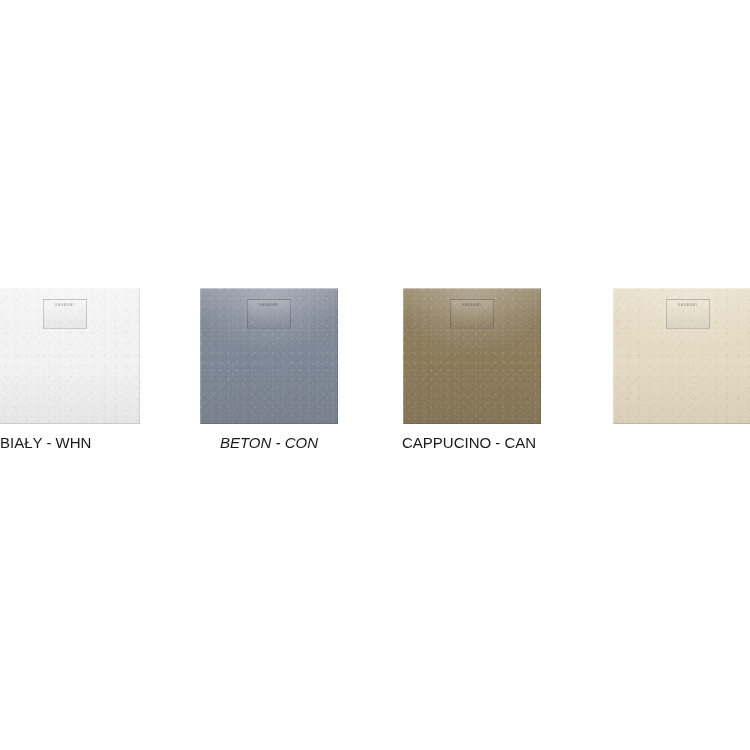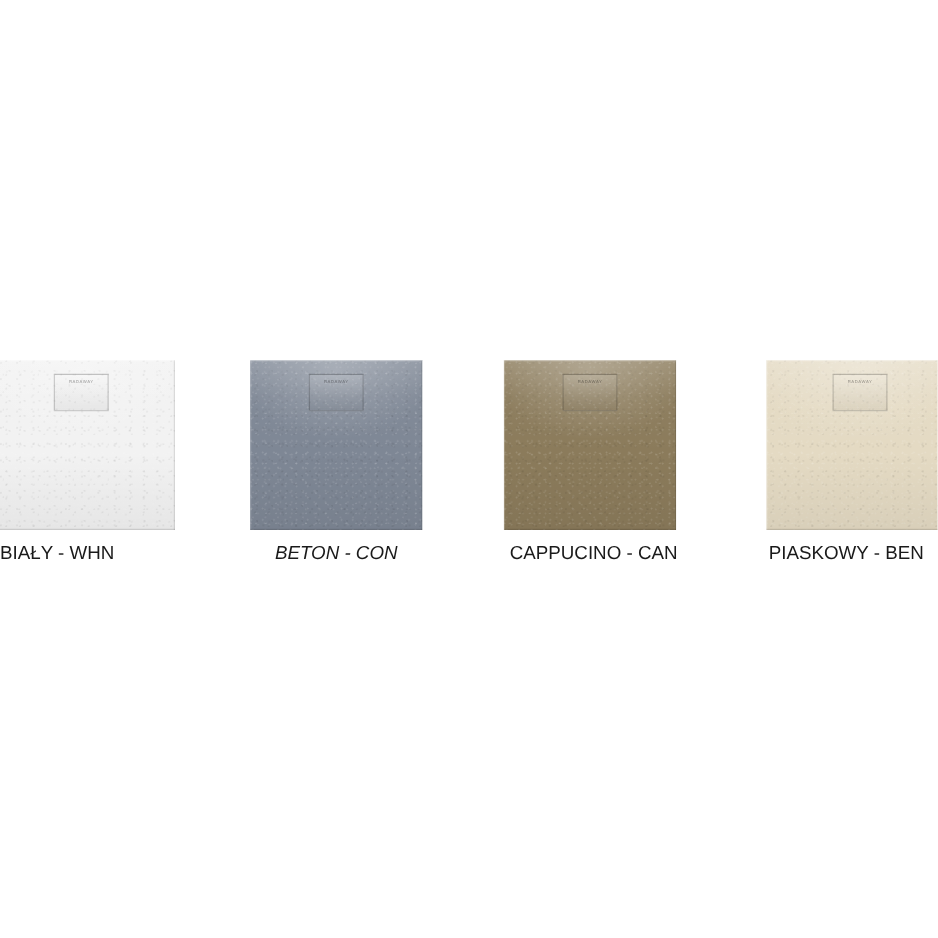--- a/index.html
+++ b/index.html
@@ -124,21 +124,21 @@
   }
 
   
   .sw-0 { left: -10px;  width: 150px; }
   .sw-1 { left: 200px;  width: 138px; }
   .sw-2 { left: 403px;  width: 138px; }
   .sw-3 { left: 613px;  width: 150px; }
 
   .lb-0 { left: 0px;   width: 97px;  text-align: left; }
   .lb-1 { left: 199px; width: 140px; text-align: center; font-style: italic; }
-  .lb-2 { left: 402px; width: 140px; text-align: right; }
+  .lb-2 { left: 402px; width: 140px; text-align: left; }
   .lb-3 { left: 604px; width: 146px; text-align: center; }
 </style>
 </head>
 <body style="background: rgb(255, 255, 255);">
 
 <div id="stage" style="background: rgb(255, 255, 255);">
   <div class="swatch-row">
 
     <div class="swatch sw-0">
       <div class="tray">
@@ -184,16 +184,15 @@
         <div class="tray-rim"></div>
         <div class="drain">
           <span class="drain-logo">RADAWAY</span>
         </div>
       </div>
     </div>
 
     <div class="swatch-label lb-0">BIAŁY - WHN</div>
     <div class="swatch-label lb-1">BETON - CON</div>
     <div class="swatch-label lb-2">CAPPUCINO - CAN</div>
-    <div class="swatch-label lb-3">PIASKOWY - BEN</div>
 
   </div>
 </div>
 
 </body></html>

